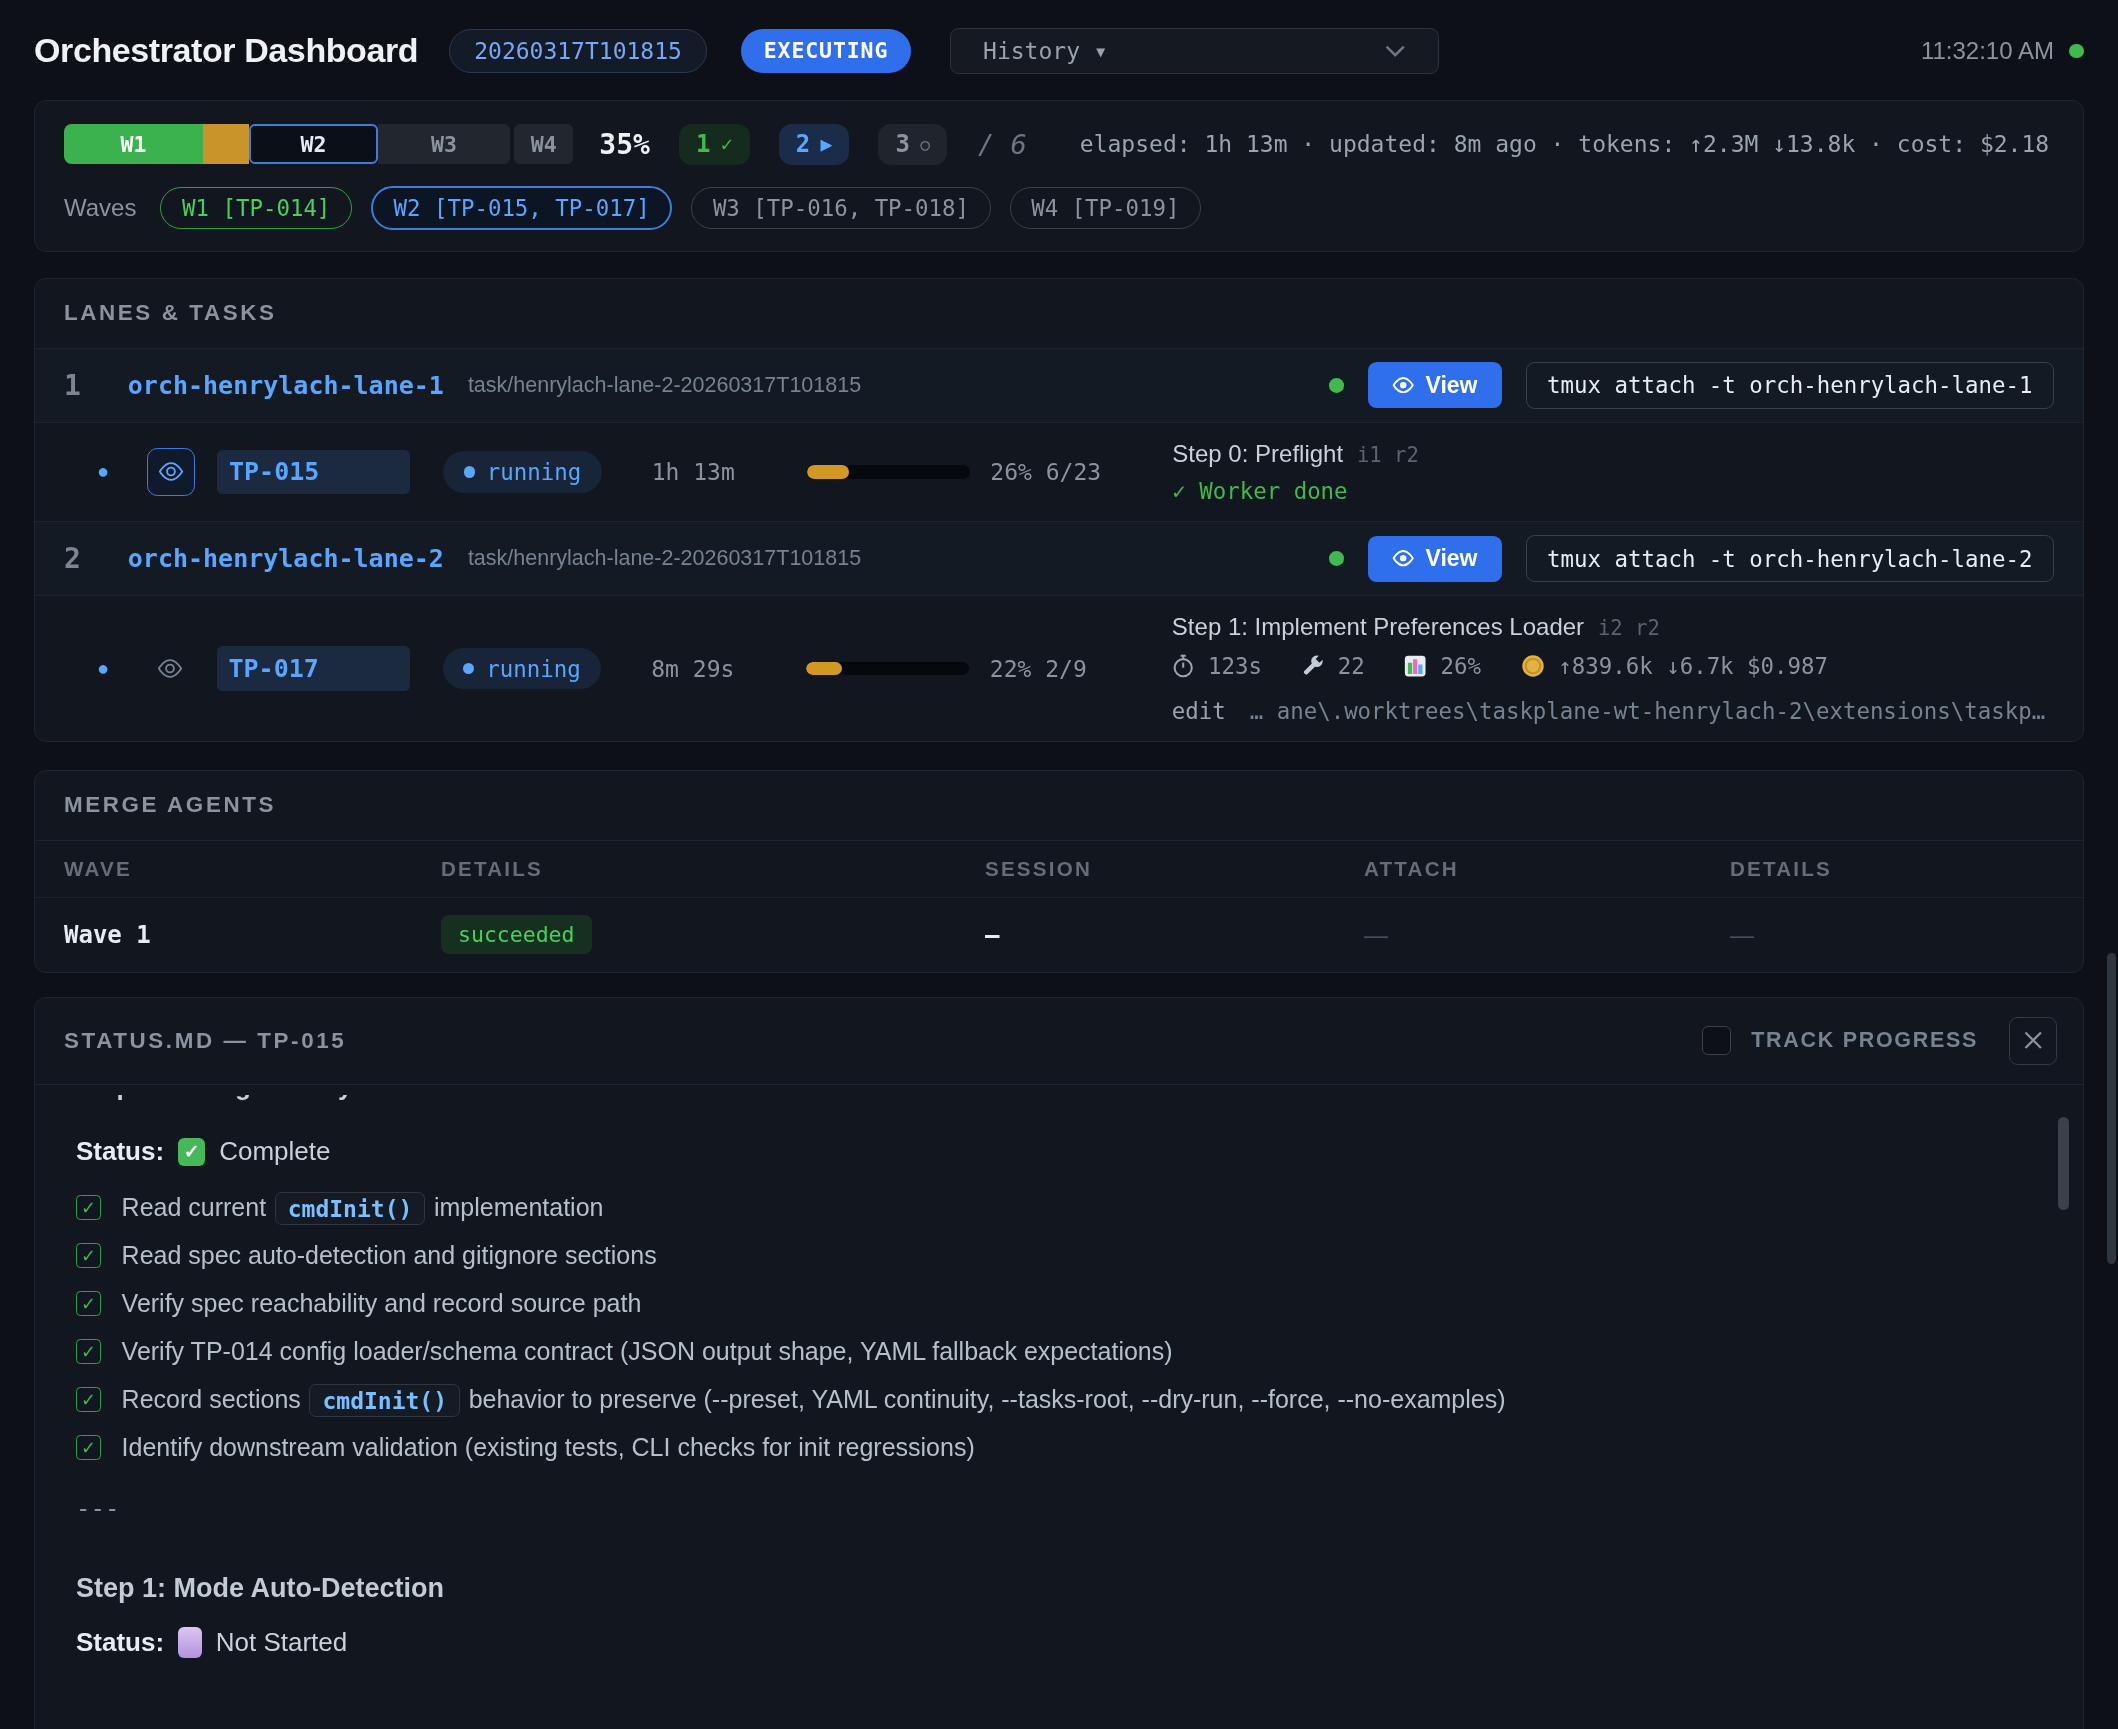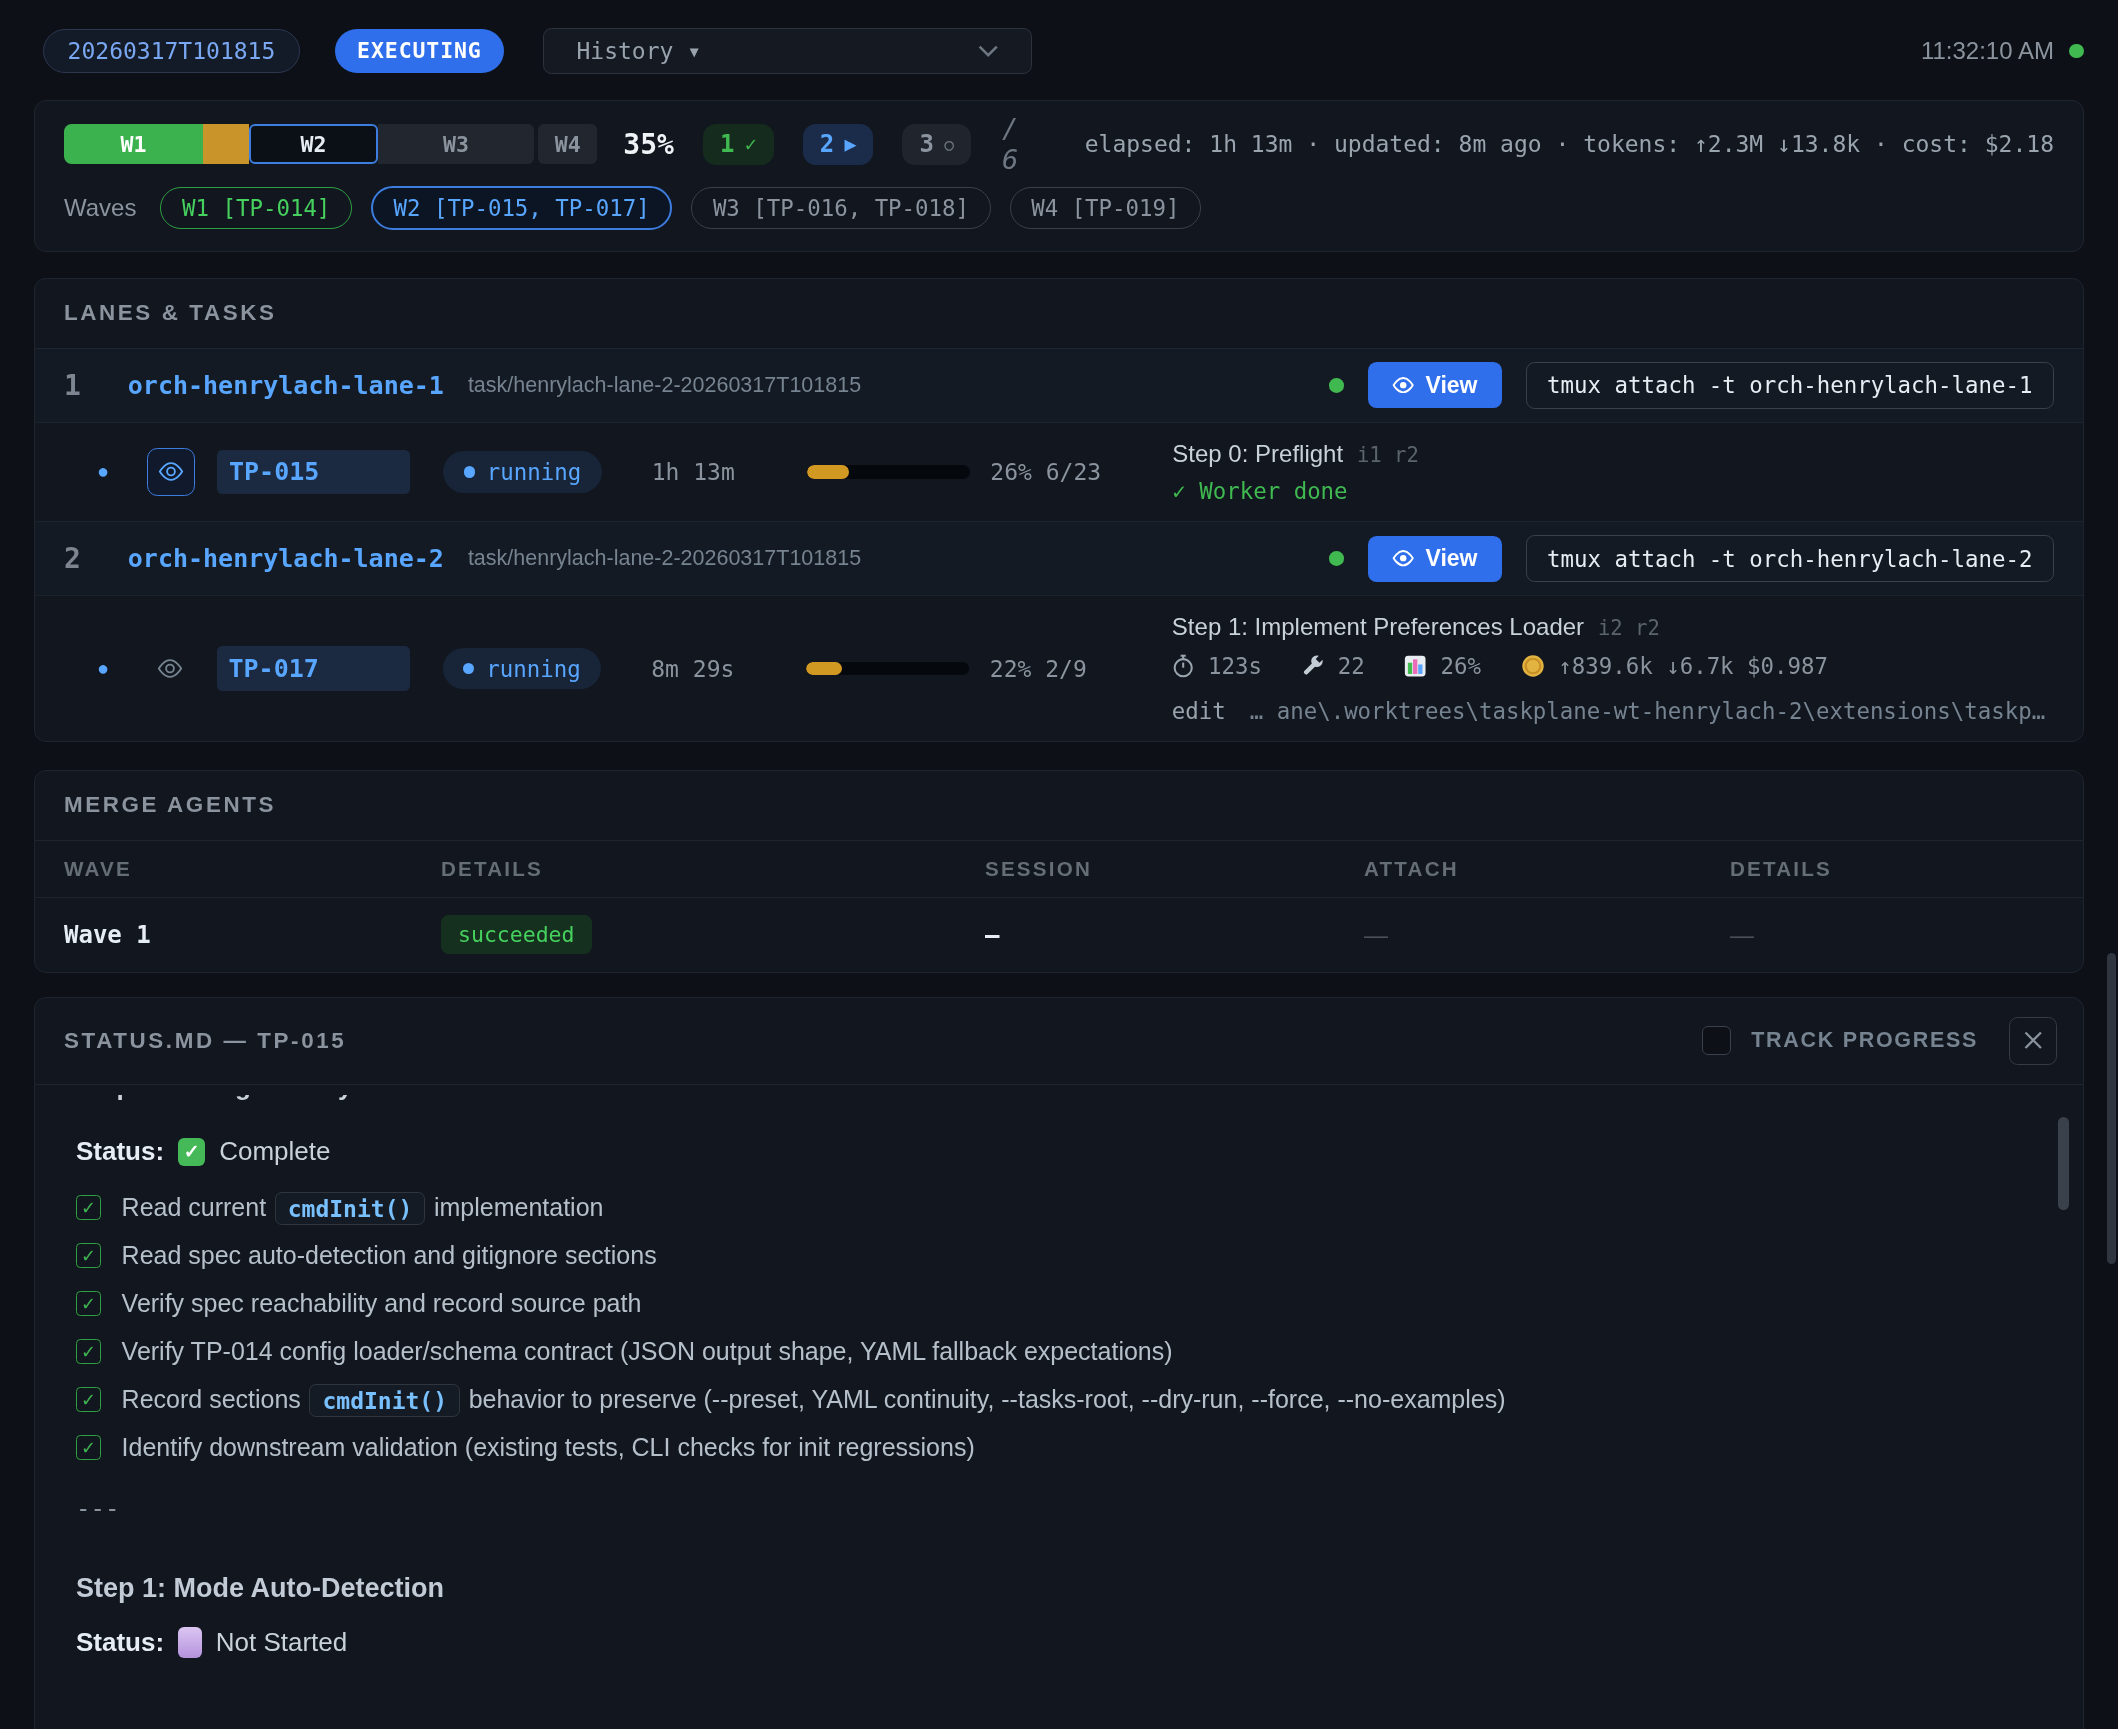--- a/index.html
+++ b/index.html
@@ -30,21 +30,21 @@
 
   
   .overview{padding:19px 29px 20.6px 29px;margin-top:5.2px}
   .ov-row{display:flex;align-items:center;height:48px}
   .bar{display:flex;align-items:stretch;height:40px}
   .seg{display:flex;align-items:center;justify-content:center;font-family:"DejaVu Sans Mono",monospace;
     font-weight:bold;font-size:21.5px}
   .seg.w1{width:139px;background:#3bb24e;color:#fff;border-radius:7.7px 0 0 7.7px}
   .seg.fill{width:46px;background:#c9952a}
   .seg.w2{width:129px;background:#0b0f16;border:2.6px solid #3d7de0;border-radius:6px;color:#e6edf3}
-  .seg.w3{width:156px;background:#22272f;color:#8b949e;border-radius:0 6px 6px 0}
+  .seg.w3{width:132px;background:#22272f;color:#8b949e;border-radius:0 6px 6px 0}
   .seg.w4{width:59px;background:#22272f;color:#8b949e;border-radius:6px;margin-left:4.3px}
   .pct-big{font-size:28px;font-weight:bold;color:#f0f3f6;font-family:"DejaVu Sans Mono",monospace;margin-left:26px}
   .pill{display:flex;align-items:center;height:41px;border-radius:13px;padding:0 17px;
     font-family:"DejaVu Sans Mono",monospace;font-weight:bold;font-size:24px;margin-left:29px}
   .pill i{font-style:normal;margin-left:10.3px;font-size:20px}
   .pill.done{background:#152b1d;color:#3fb950}
   .pill.active{background:#1b2c4a;color:#58a6ff}
   .pill.pending{background:#20252d;color:#8b949e}
   .pill.pending i{color:#6e7681;font-size:16.3px}
   .ov-total{font-family:"DejaVu Sans Mono",monospace;font-style:italic;font-size:27px;color:#6e7681;margin-left:31px}
@@ -136,20 +136,21 @@
   .s-scroll{position:absolute;right:13.8px;top:119px;width:11.2px;height:93px;background:#3a414b;border-radius:6px;cursor:grab}
 
   .page-scrollbar{position:absolute;right:1.7px;top:953px;width:9.5px;height:311px;background:#2f3640;border-radius:5.2px;cursor:grab}
 
   svg{display:block}
 </style>
 </head>
 <body>
 
 <div class="topbar">
+  <div class="page-title">Orchestrator Dashboard</div>
   <div class="run-id mono">20260317T101815</div>
   <div class="exec-badge">EXECUTING</div>
   <div class="history-select">
     <span class="lbl">History ▾</span>
     <svg width="22.4" height="13.8" viewBox="0 0 26 16">
       <polyline points="3,3 13,13 23,3" fill="none" stroke="#6e7681" stroke-width="3"></polyline>
       </svg>
   </div>
   <div class="clock-wrap">
     <span class="clock">11:32:10 AM</span>

